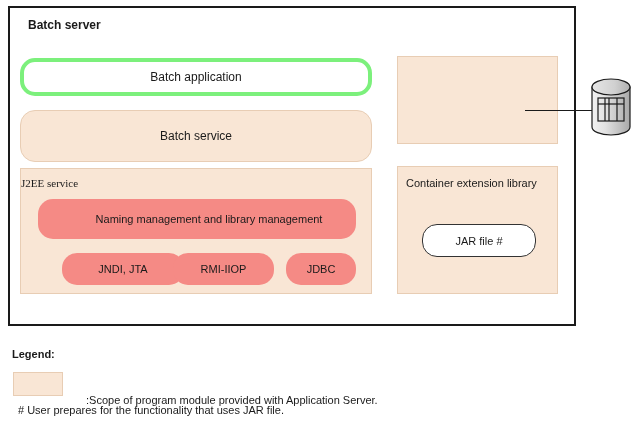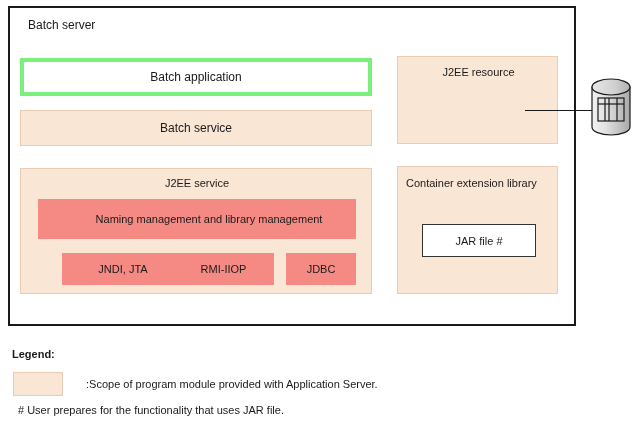--- a/index.html
+++ b/index.html
@@ -16,73 +16,76 @@
     overflow: hidden;
   }
 
   
   .abs { position: absolute; box-sizing: border-box; }
   .ctr {
     display: flex;
     align-items: center;
     justify-content: center;
     text-align: center;
+    border-radius: 15px;
   }
 
   
   #batch-server-frame {
     left: 8px;
     top: 6px;
     width: 568px;
     height: 320px;
     border: 2px solid #1a1a1a;
     background: #ffffff;
   }
   #batch-server-title {
     left: 28px;
     top: 18px;
     font-size: 12px;
     line-height: 14px;
     white-space: nowrap;
+    font-weight: bold;
   }
 
   
   #batch-application-box {
     left: 20px;
     top: 58px;
     width: 352px;
     height: 38px;
     border: 4px solid #7cf07c;
     background: #ffffff;
     font-size: 12px;
   }
   #batch-service-box {
     left: 20px;
     top: 110px;
     width: 352px;
-    height: 36px;
+    height: 52px;
     border: 1px solid #e8cdb4;
     background: #f9e6d5;
     font-size: 12px;
   }
 
   #j2ee-service-panel {
     left: 20px;
     top: 168px;
     width: 352px;
     height: 126px;
     border: 1px solid #e8cdb4;
     background: #f9e6d5;
   }
   #j2ee-service-title {
     left: 0;
     top: 8px;
     width: 352px;
-    text-align: center;
-    font-size: 11px;
+    text-align: left;
+    font-size: 11px;
+    font-family: Liberation Serif, serif;
   }
   #naming-mgmt-box {
     left: 17px;
     top: 30px;
     width: 318px;
     height: 40px;
     background: #f58a85;
     font-size: 11px;
     padding-left: 24px;
   }
@@ -188,21 +191,21 @@
   #legend-swatch {
     left: 13px;
     top: 372px;
     width: 50px;
     height: 24px;
     border: 1px solid #e8cdb4;
     background: #f9e6d5;
   }
   #legend-description {
     left: 86px;
-    top: 378px;
+    top: 394px;
     font-size: 11px;
     white-space: nowrap;
   }
   #footnote {
     left: 18px;
     top: 404px;
     font-size: 11px;
     white-space: nowrap;
   }
 </style>
@@ -237,21 +240,20 @@
     <span>RMI-IIOP</span>
   </div>
 
   <div class="abs ctr api-box" id="api-box-jdbc">
     <span>JDBC</span>
   </div>
 </div>
 
 <div class="abs" id="j2ee-resource-panel">
 
-  <div class="abs" id="j2ee-resource-title">J2EE resource</div>
 
 </div>
 
 <div class="abs" id="container-ext-panel">
 
   <div class="abs ctr" id="jar-file-box">
     <span>JAR file #</span>
   </div>
 
   <div class="abs" id="container-ext-title">Container extension library</div>

